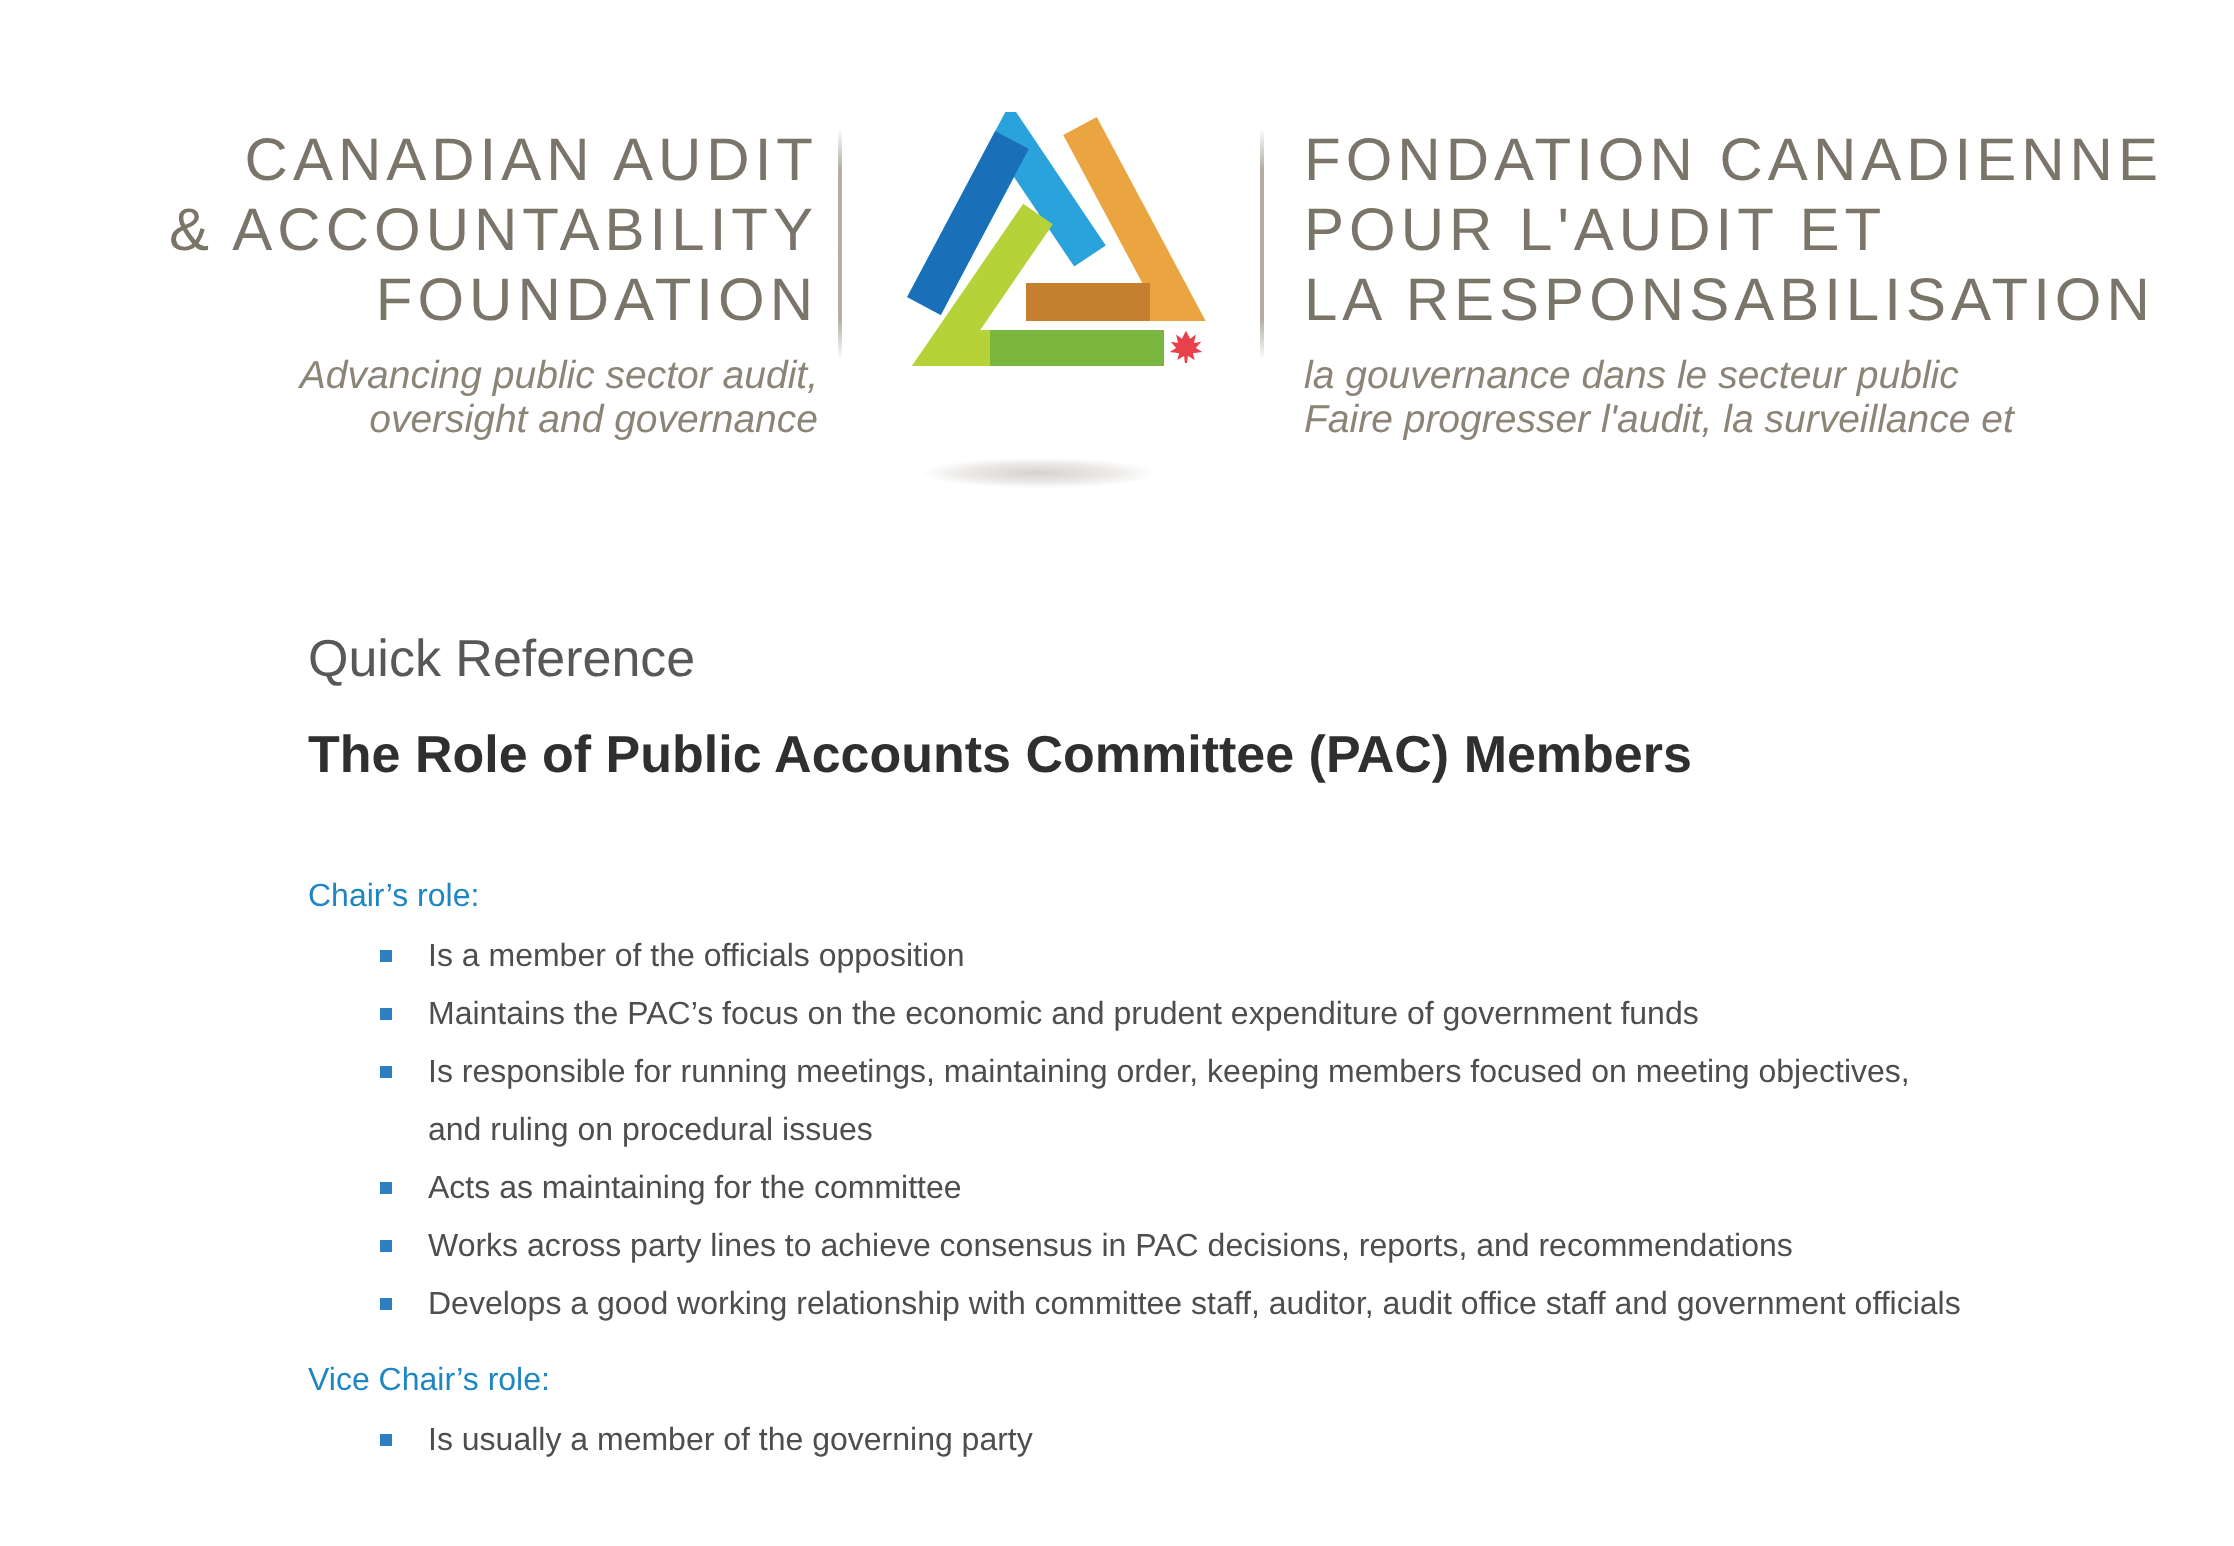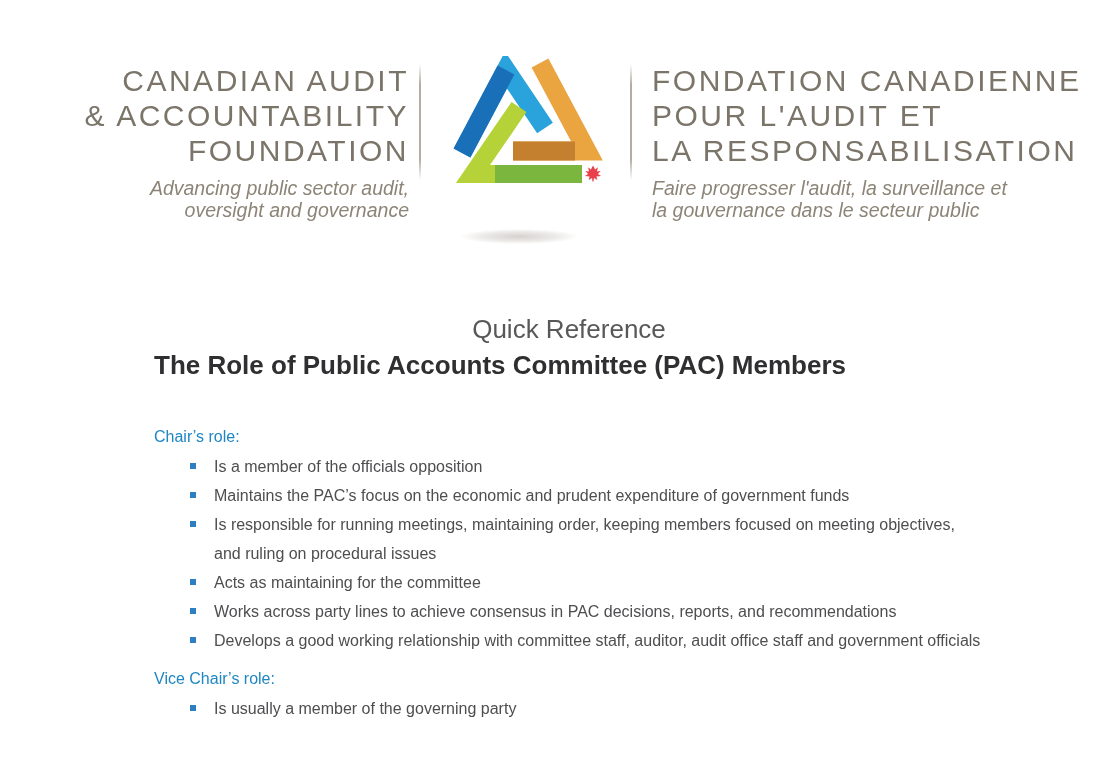--- a/index.html
+++ b/index.html
@@ -54,22 +54,22 @@
   .divider-left{left:398px;}
   .divider-right{left:609px;}
   .logo-box{position:absolute;left:428px;top:56px;width:160px;height:135px;}
   .logo-shadow{
     position:absolute;left:440px;top:229px;width:116px;height:15px;
     background:radial-gradient(ellipse at center,
       rgba(150,142,132,.40) 0%,rgba(150,142,132,.18) 45%,rgba(150,142,132,0) 72%);
   }
   
   .doc{position:absolute;left:133px;top:311px;width:830px;color:var(--body-text);}
-  .title-eyebrow{font-size:26px;line-height:36px;font-weight:500;color:var(--title-gray);text-align:center;}
-  .title-main{font-size:26px;line-height:36px;font-weight:700;color:var(--title-dark);}
+  .title-eyebrow{font-size:26px;line-height:36px;font-weight:500;color:var(--title-gray);}
+  .title-main{font-size:26px;line-height:36px;font-weight:700;color:var(--title-dark);margin-top:12px;}
   .sections{margin-top:44px;}
   .section + .section{margin-top:14px;}
   .sec-heading{
     font-size:16px;line-height:19px;font-weight:400;
     color:var(--heading-blue);
   }
   ul.bullets{margin-top:6px;list-style:none;}
   ul.bullets li{
     position:relative;
     padding-left:60px;
@@ -117,22 +117,22 @@
   </div>
   <div class="logo-shadow"></div>
 
   <div class="divider divider-right"></div>
 
   <div class="brand brand-fr">
     <div class="brand-name">FONDATION CANADIENNE</div>
     <div class="brand-name">POUR L'AUDIT ET</div>
     <div class="brand-name">LA RESPONSABILISATION</div>
     <div class="brand-tagline">
+      <div>la gouvernance dans le secteur public</div>
       <div>Faire progresser l'audit, la surveillance et</div>
-      <div>la gouvernance dans le secteur public</div>
     </div>
   </div>
 
   <div class="doc">
     <div class="title-eyebrow">Quick Reference</div>
     <div class="title-main">The Role of Public Accounts Committee (PAC) Members</div>
     <div class="sections">
   <div class="section">
     <div class="sec-heading">Chair’s role:</div>
     <ul class="bullets">

